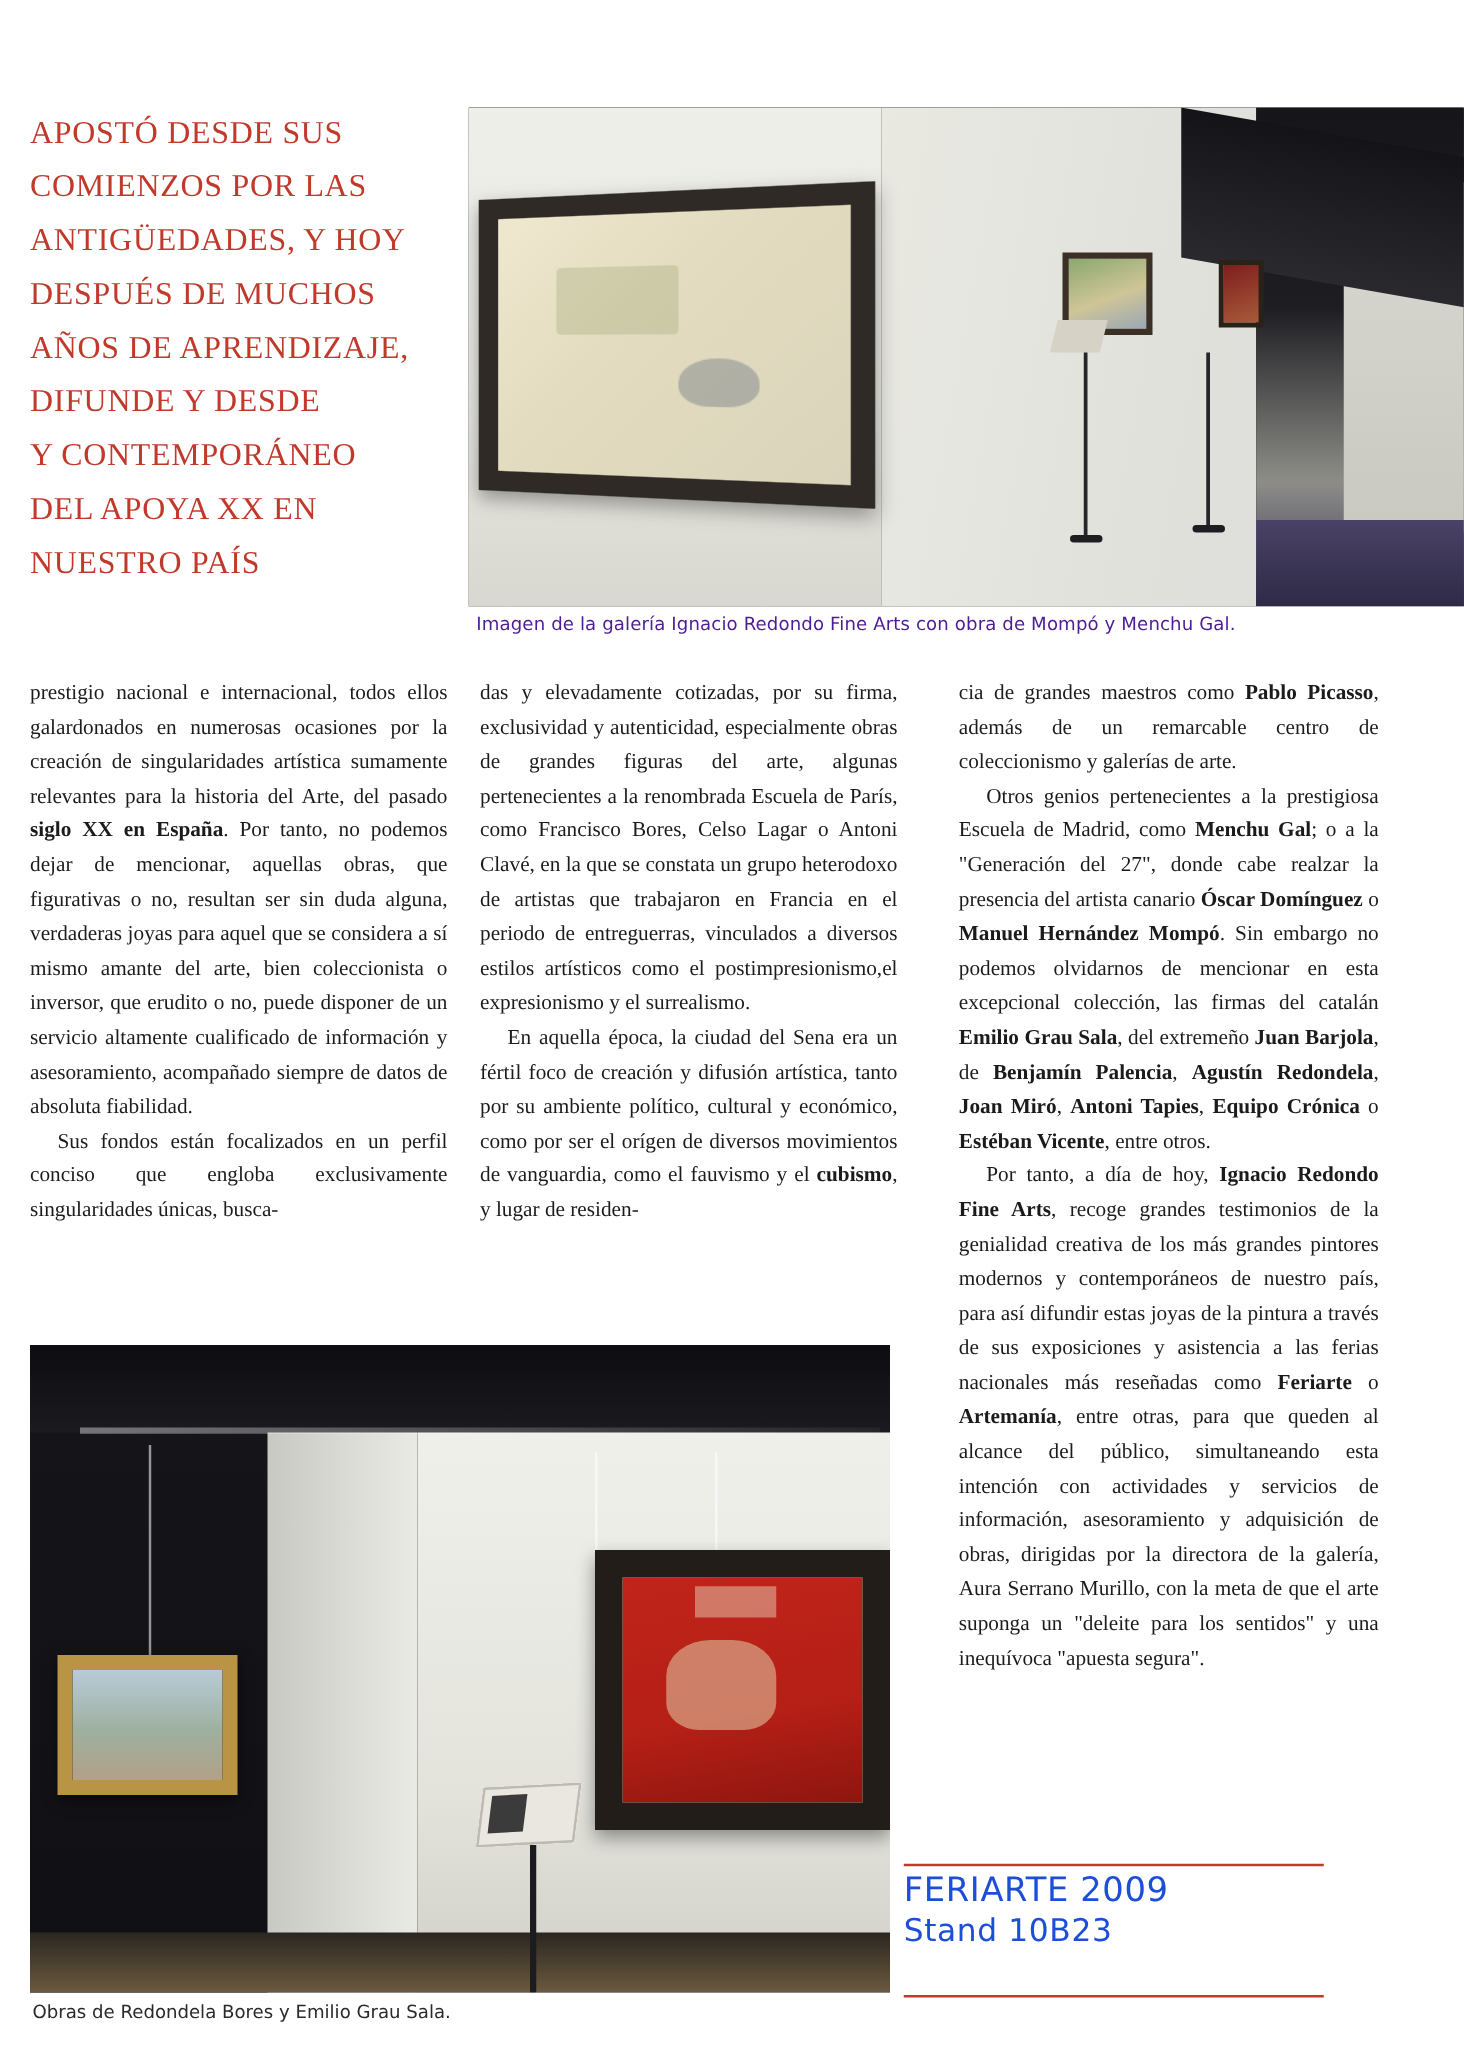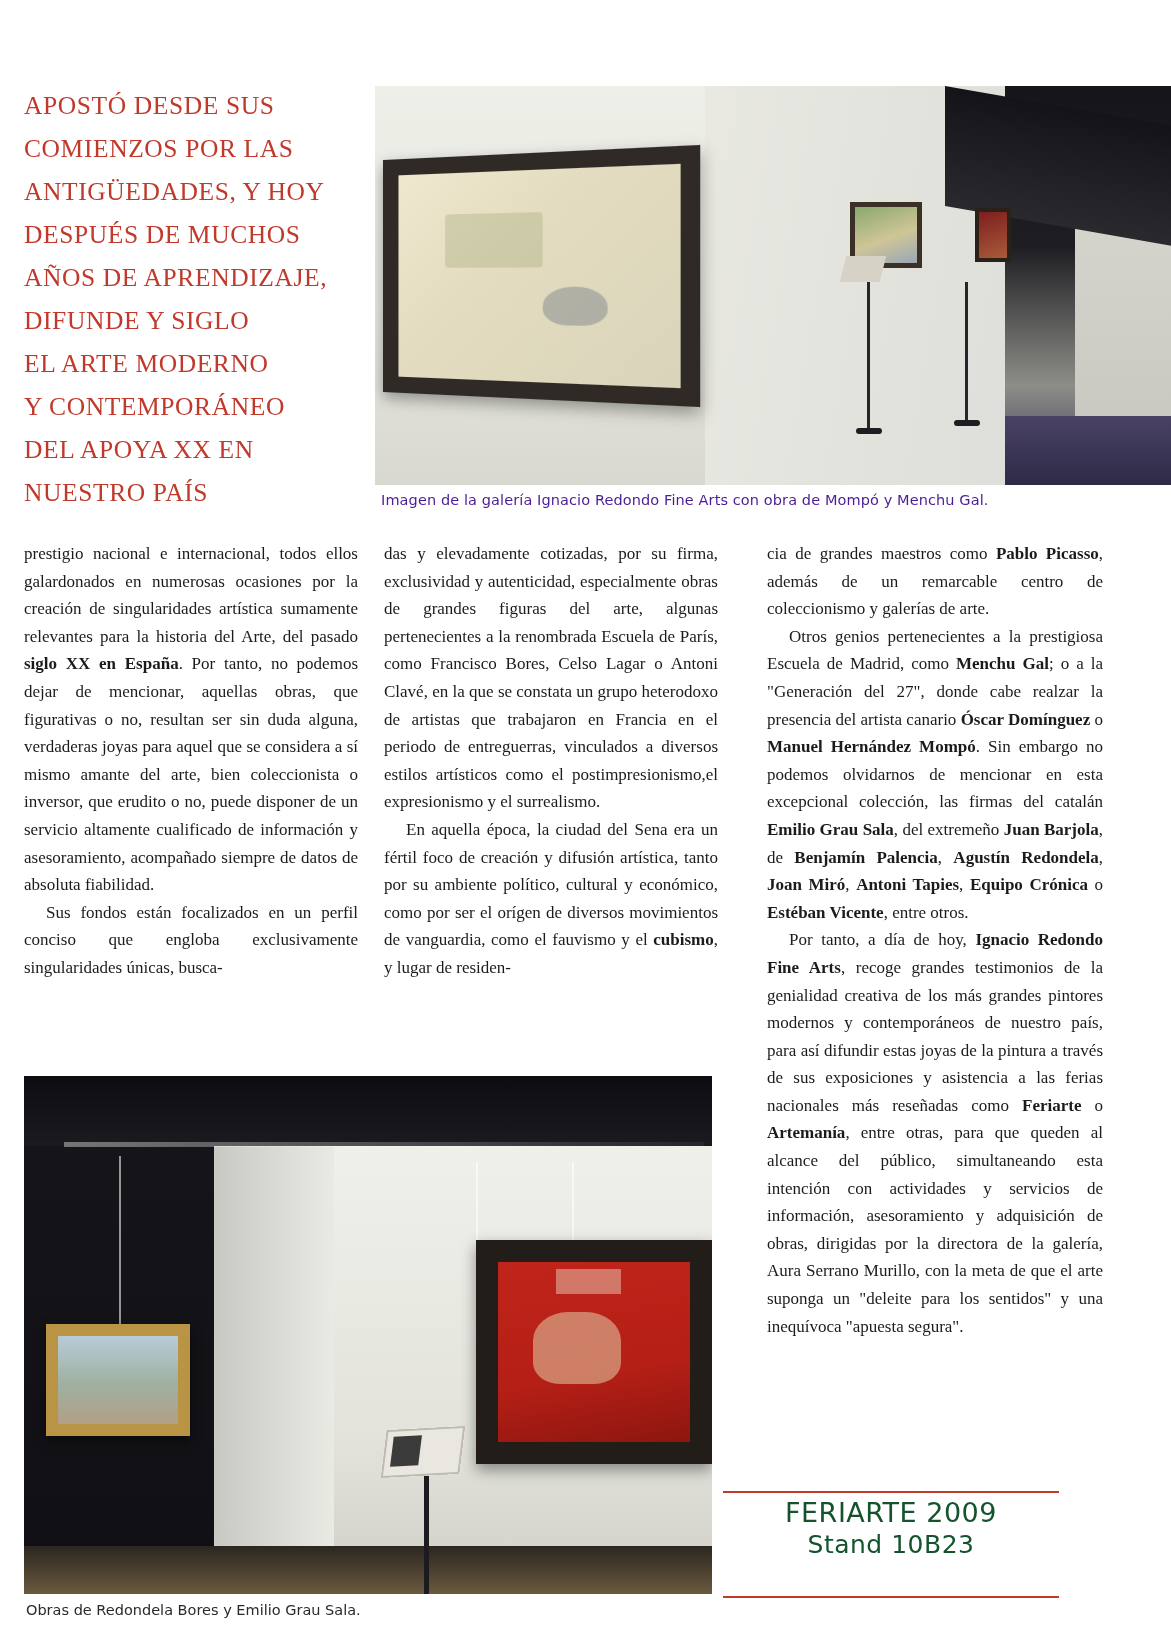--- a/index.html
+++ b/index.html
@@ -235,23 +235,23 @@
     font-size: 14.5px;
     color: #2a2a2a;
   }
 
   
   .stand-block {
     position: absolute;
     left: 707px;
     top: 1497px;
     width: 336px;
-    text-align: center;
+    text-align: left;
     font-family: "DejaVu Sans", sans-serif;
-    color: #14532d;
+    color: #1d4ed8;
   }
   .stand-rule {
     position: absolute;
     left: 707px;
     width: 336px;
     height: 2px;
     background: #c0392b;
   }
   .rule-top { top: 1491px; }
   .rule-bottom { top: 1596px; }
@@ -264,22 +264,21 @@
 <body>
 
 <div class="page">
 
   <div class="pullquote" style="color: rgb(192, 57, 43);">
     <div>APOSTÓ DESDE SUS</div>
     <div>COMIENZOS POR LAS</div>
     <div>ANTIGÜEDADES, Y HOY</div>
     <div>DESPUÉS DE MUCHOS</div>
     <div>AÑOS DE APRENDIZAJE,</div>
-    <div>DIFUNDE Y SIGLO</div>
-    <div>EL ARTE MODERNO</div>
+    <div>DIFUNDE Y DESDE</div>
     <div>Y CONTEMPORÁNEO</div>
     <div>DEL APOYA XX EN</div>
     <div>NUESTRO PAÍS</div>
   </div>
 
   <div class="photo-top">
     <div class="wall-left"></div>
     <div class="wall-mid"></div>
     <div class="corridor"></div>
     <div class="back-wall"></div>

